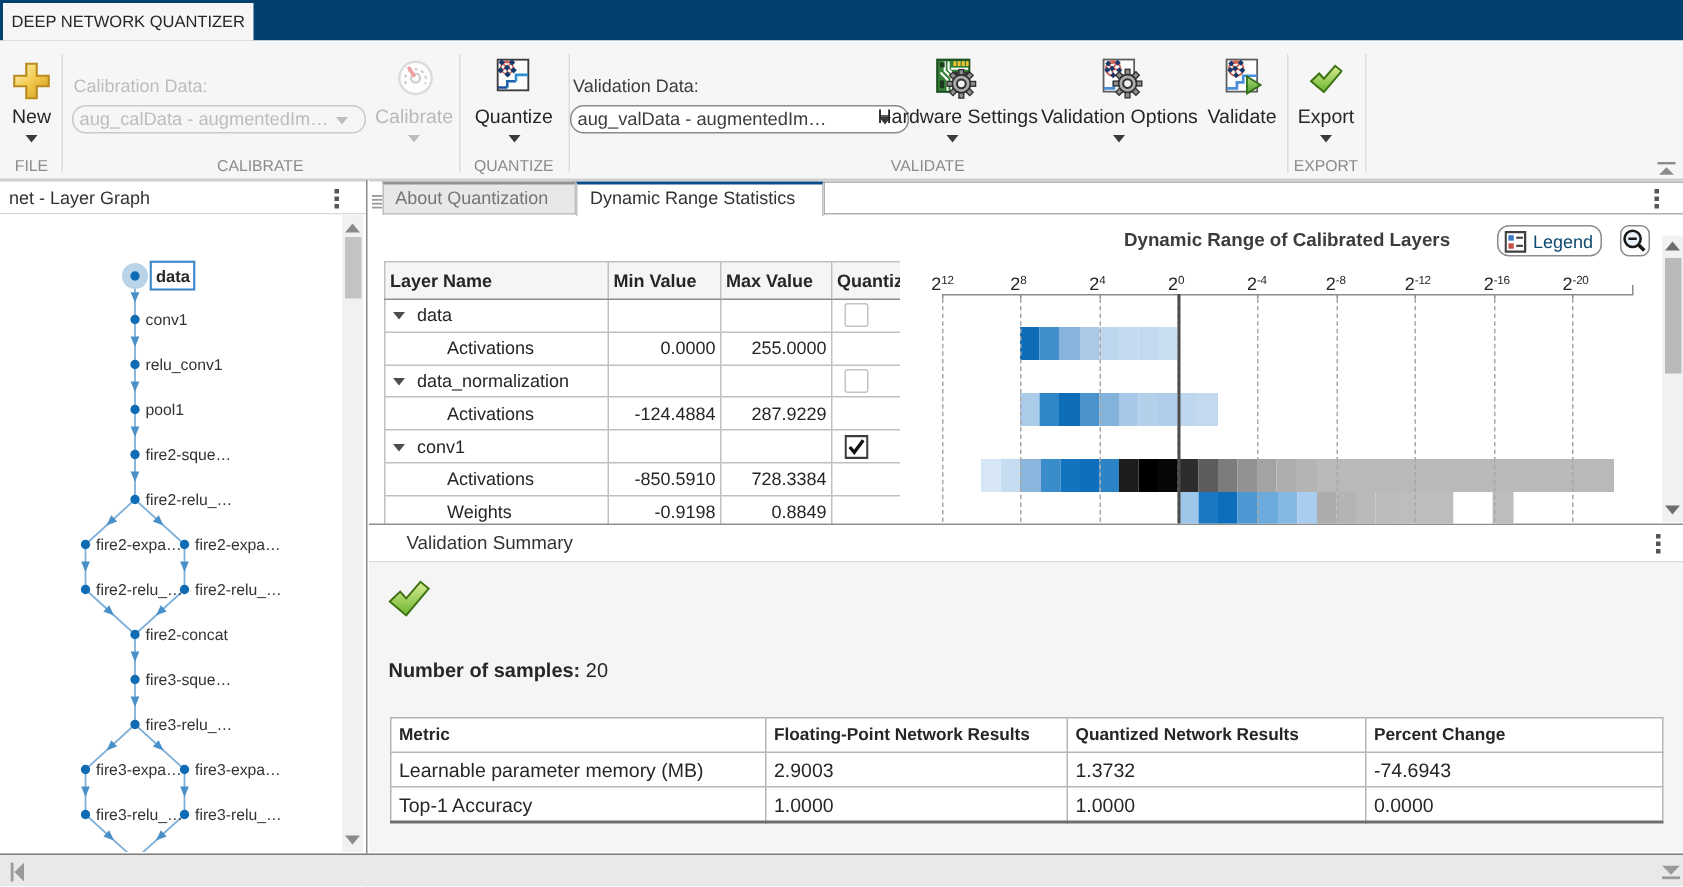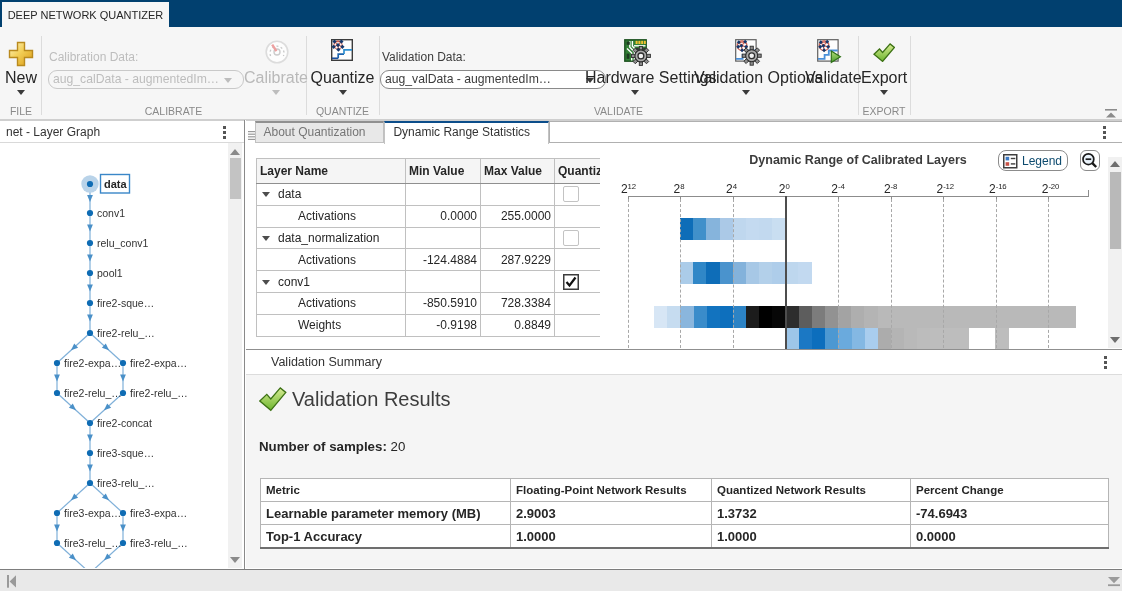--- a/index.html
+++ b/index.html
@@ -6,21 +6,21 @@
 html,body { width:1122px; height:591px; overflow:hidden; }
 body { font-family:"Liberation Sans", sans-serif; background:#fff; }
 #root { position:relative; width:1122px; height:591px; }
 .abs { position:absolute; }
 
 .titlebar { left:0; top:0; width:1122px; height:27px; background:#01406f; }
 .apptab { left:2px; top:2px; width:167px; height:25px; background:#f6f6f6; color:#262626;
   font-size:11px; letter-spacing:0; line-height:26px; text-align:center; }
 .toolbar { left:0; top:27px; width:1122px; height:93px; background:#f6f6f6; border-bottom:1px solid #cfcfcf; }
 .tdiv { top:36px; width:1px; height:79px; background:#dcdcdc; }
-.blabel { white-space:nowrap; font-size:16px; color:#262626; text-align:center; height:14px; line-height:14px; }
+.blabel { white-space:nowrap; font-size:13px; color:#262626; text-align:center; height:14px; line-height:14px; }
 .blabel.dis { color:#b9b9b9; }
 .seclabel { top:105px; font-size:10.5px; color:#8a8a8a; text-align:center; height:13px; line-height:13px; }
 .caret { width:0; height:0; border-left:4.5px solid transparent; border-right:4.5px solid transparent; border-top:5px solid #3a3a3a; }
 .caret.dis { border-top-color:#bdbdbd; }
 .small-label { font-size:12px; color:#3c3c3c; }
 .combo { height:19px; border:1px solid #8a8a8a; border-radius:9px; background:#fff; font-size:12.2px;
   color:#3c3c3c; line-height:17.5px; padding-left:4px; }
 .combo .cbc { position:absolute; right:11px; top:7px; }
 .combo.dis { border-color:#c9c9c9; background:transparent; color:#bdbdbd; }
 
@@ -51,21 +51,21 @@
 .bar { height:22px; display:flex; z-index:1; }
 .bar i { display:block; height:100%; }
 
 .vsheader { left:246px; top:350px; width:876px; height:25px; background:#fff; border-bottom:1px solid #dcdcdc;
   font-size:12.5px; color:#333; line-height:24px; padding-left:25px; }
 .vscontent { left:246px; top:375px; width:876px; height:193px; background:#f5f5f5; }
 .vrtitle { left:292px; top:388px; font-size:20px; color:#3d3d3d; }
 .nsamp { left:259px; top:439px; font-size:13.3px; color:#262626; }
 .rtable { border-collapse:collapse; table-layout:fixed; font-size:13px; color:#262626; background:#fff; }
 .rtable td, .rtable th { border:1px solid #b5b5b5; padding:0 0 0 5px; height:23.2px; text-align:left;
-  overflow:hidden; white-space:nowrap; font-weight:bold; }
+  overflow:hidden; white-space:nowrap; font-weight:normal; }
 .rtable th { font-weight:bold; font-size:11.5px; }
 
 .bbar { left:0; top:568.5px; width:1122px; height:22.5px; background:#e9e9e9; border-top:1.5px solid #7d7d7d; }
 .scrtrack { background:#f1f1f1; }
 .scrthumb { background:#c3c3c3; }
 </style>
 </head>
 <body>
 <div id="root">
   <div class="abs titlebar"></div>
@@ -336,21 +336,21 @@
       </svg></div>
   <div class="abs tab2">Dynamic Range Statistics</div>
   <div class="abs tab1">About Quantization</div>
   <div class="abs" style="left:549px;top:120.5px;width:573px;height:22.5px;background:#fff;border:1px solid #b0b0b0;border-right:none"></div>
   <div class="abs dots3" style="left:1103px;top:126px">
       <i></i>
       <i></i>
       <i></i>
     </div>
 
-  <div class="abs" style="left:256px;top:158px;width:344px;height:179px;overflow:hidden">
+  <div class="abs" style="left:256px;top:174px;width:344px;height:179px;overflow:hidden">
   <table class="stable" style="width:390px">
     <colgroup>
           <col style="width:149px">
           <col style="width:75px">
           <col style="width:74px">
           <col style="width:92px">
         </colgroup>
     <tbody>
           <tr>
             <th>Layer Name</th>
@@ -537,21 +537,20 @@
   <div class="abs vscontent"></div>
   <div class="abs" style="left:259px;top:384px" id="icon-check"><svg width="28" height="28" viewBox="0 0 28 28">
  <defs>
           <linearGradient id="grn2" x1="0" y1="0" x2="0" y2="1">
   <stop offset="0" stop-color="#d8ec94"></stop>
             <stop offset="1" stop-color="#6cb52e"></stop>
           </linearGradient>
         </defs>
  <path d="M0.8 17 L7.8 10.4 L11.8 14.9 L21.3 3.9 L26.8 8.4 L11.8 26.3 Z" fill="url(#grn2)" stroke="#3c7114" stroke-width="1.3"></path>
       </svg></div>
-  <div class="abs vrtitle">Validation Results</div>
   <div class="abs nsamp"><b>Number of samples:</b> 20</div>
   <table class="abs rtable" style="left:260px;top:478px;width:848px;border:1px solid #8a8a8a;border-bottom:2px solid #6e6e6e">
     <colgroup>
         <col style="width:250px">
         <col style="width:201px">
         <col style="width:199px">
         <col style="width:198px">
       </colgroup>
     <tbody>
         <tr>

